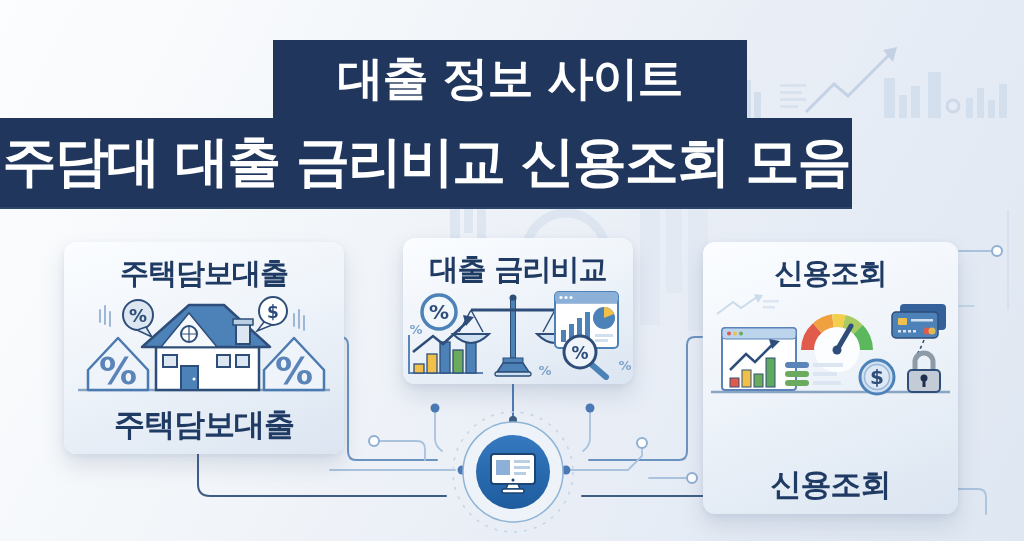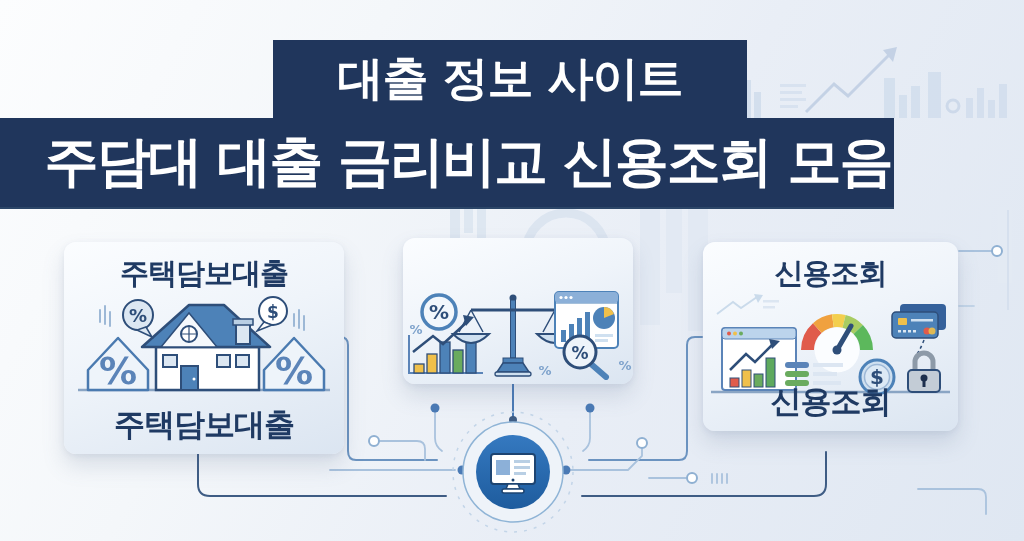--- a/index.html
+++ b/index.html
@@ -15,32 +15,31 @@
     position:absolute;left:273px;top:40px;width:474px;height:78px;
     background:#20365c;display:flex;align-items:center;justify-content:center;
     z-index:3;
     text-align:center;
   }
   .title-box span{color:#ffffff;font-weight:bold;font-size:46px;letter-spacing:-1px;white-space:nowrap;}
   .band{
     position:absolute;left:0;top:118px;width:852px;height:89px;background:#20365c;
     display:flex;align-items:center;justify-content:center;z-index:2;
     border-bottom:2px solid #2c4668;
-    padding-left:42px;
   }
   .band span{color:#ffffff;font-weight:bold;font-size:54px;letter-spacing:-2px;white-space:nowrap;}
   
   .card{
     position:absolute;border-radius:12px;z-index:3;
     background:linear-gradient(160deg,#fbfdff 0%,#eff4fa 45%,#dbe5f1 100%);
     box-shadow:0 12px 22px rgba(90,110,145,.18),0 2px 6px rgba(90,110,145,.10);
   }
   .card1{left:64px;top:242px;width:280px;height:212px;}
   .card2{left:403px;top:238px;width:230px;height:146px;}
-  .card3{left:703px;top:242px;width:255px;height:189px;}
+  .card3{left:703px;top:242px;width:255px;height:272px;}
   .card-title{
     text-align:center;font-weight:bold;color:#1f3a63;font-size:29px;
     margin-top:12px;letter-spacing:-1px;white-space:nowrap;
   }
   .card-footer{
     position:absolute;bottom:8px;left:0;width:100%;text-align:center;
     font-weight:bold;color:#1f3a63;font-size:31px;letter-spacing:-1px;white-space:nowrap;
   }
   .illus{position:absolute;left:0;}
 </style>
@@ -190,20 +189,21 @@
       </g>
       <g stroke="#9db8d6" stroke-width="2" stroke-linecap="round">
         <path d="M36,18 V30 M41,14 V32 M46,20 V34"></path>
         <path d="M230,22 V34 M235,18 V36 M240,24 V38"></path>
       </g>
     </svg>
     <div class="card-footer">주택담보대출</div>
   </div>
 
   <div class="card card2">
+    <div class="card-title">대출 금리비교</div>
     <svg class="illus" style="top:52px" width="230" height="90" viewBox="0 0 230 90">
       <g>
         <path d="M6,45 V83 H80" fill="none" stroke="#5b84b8" stroke-width="2"></path>
         <rect x="11" y="74" width="10" height="9" fill="#f0c04a" stroke="#2e4e79" stroke-width="1.3"></rect>
         <rect x="24" y="64" width="10" height="19" fill="#f0c04a" stroke="#2e4e79" stroke-width="1.3"></rect>
         <rect x="37" y="52" width="10" height="31" fill="#4d82b8" stroke="#2e4e79" stroke-width="1.3"></rect>
         <rect x="50" y="60" width="10" height="23" fill="#6aab5e" stroke="#2e4e79" stroke-width="1.3"></rect>
         <rect x="63" y="44" width="10" height="39" fill="#4d82b8" stroke="#2e4e79" stroke-width="1.3"></rect>
         <polyline points="10,62 30,46 40,54 64,32" fill="none" stroke="#2e4e79" stroke-width="2.5"></polyline>
         <polygon points="60,25 71,27 63,36" fill="#2e4e79"></polygon>

